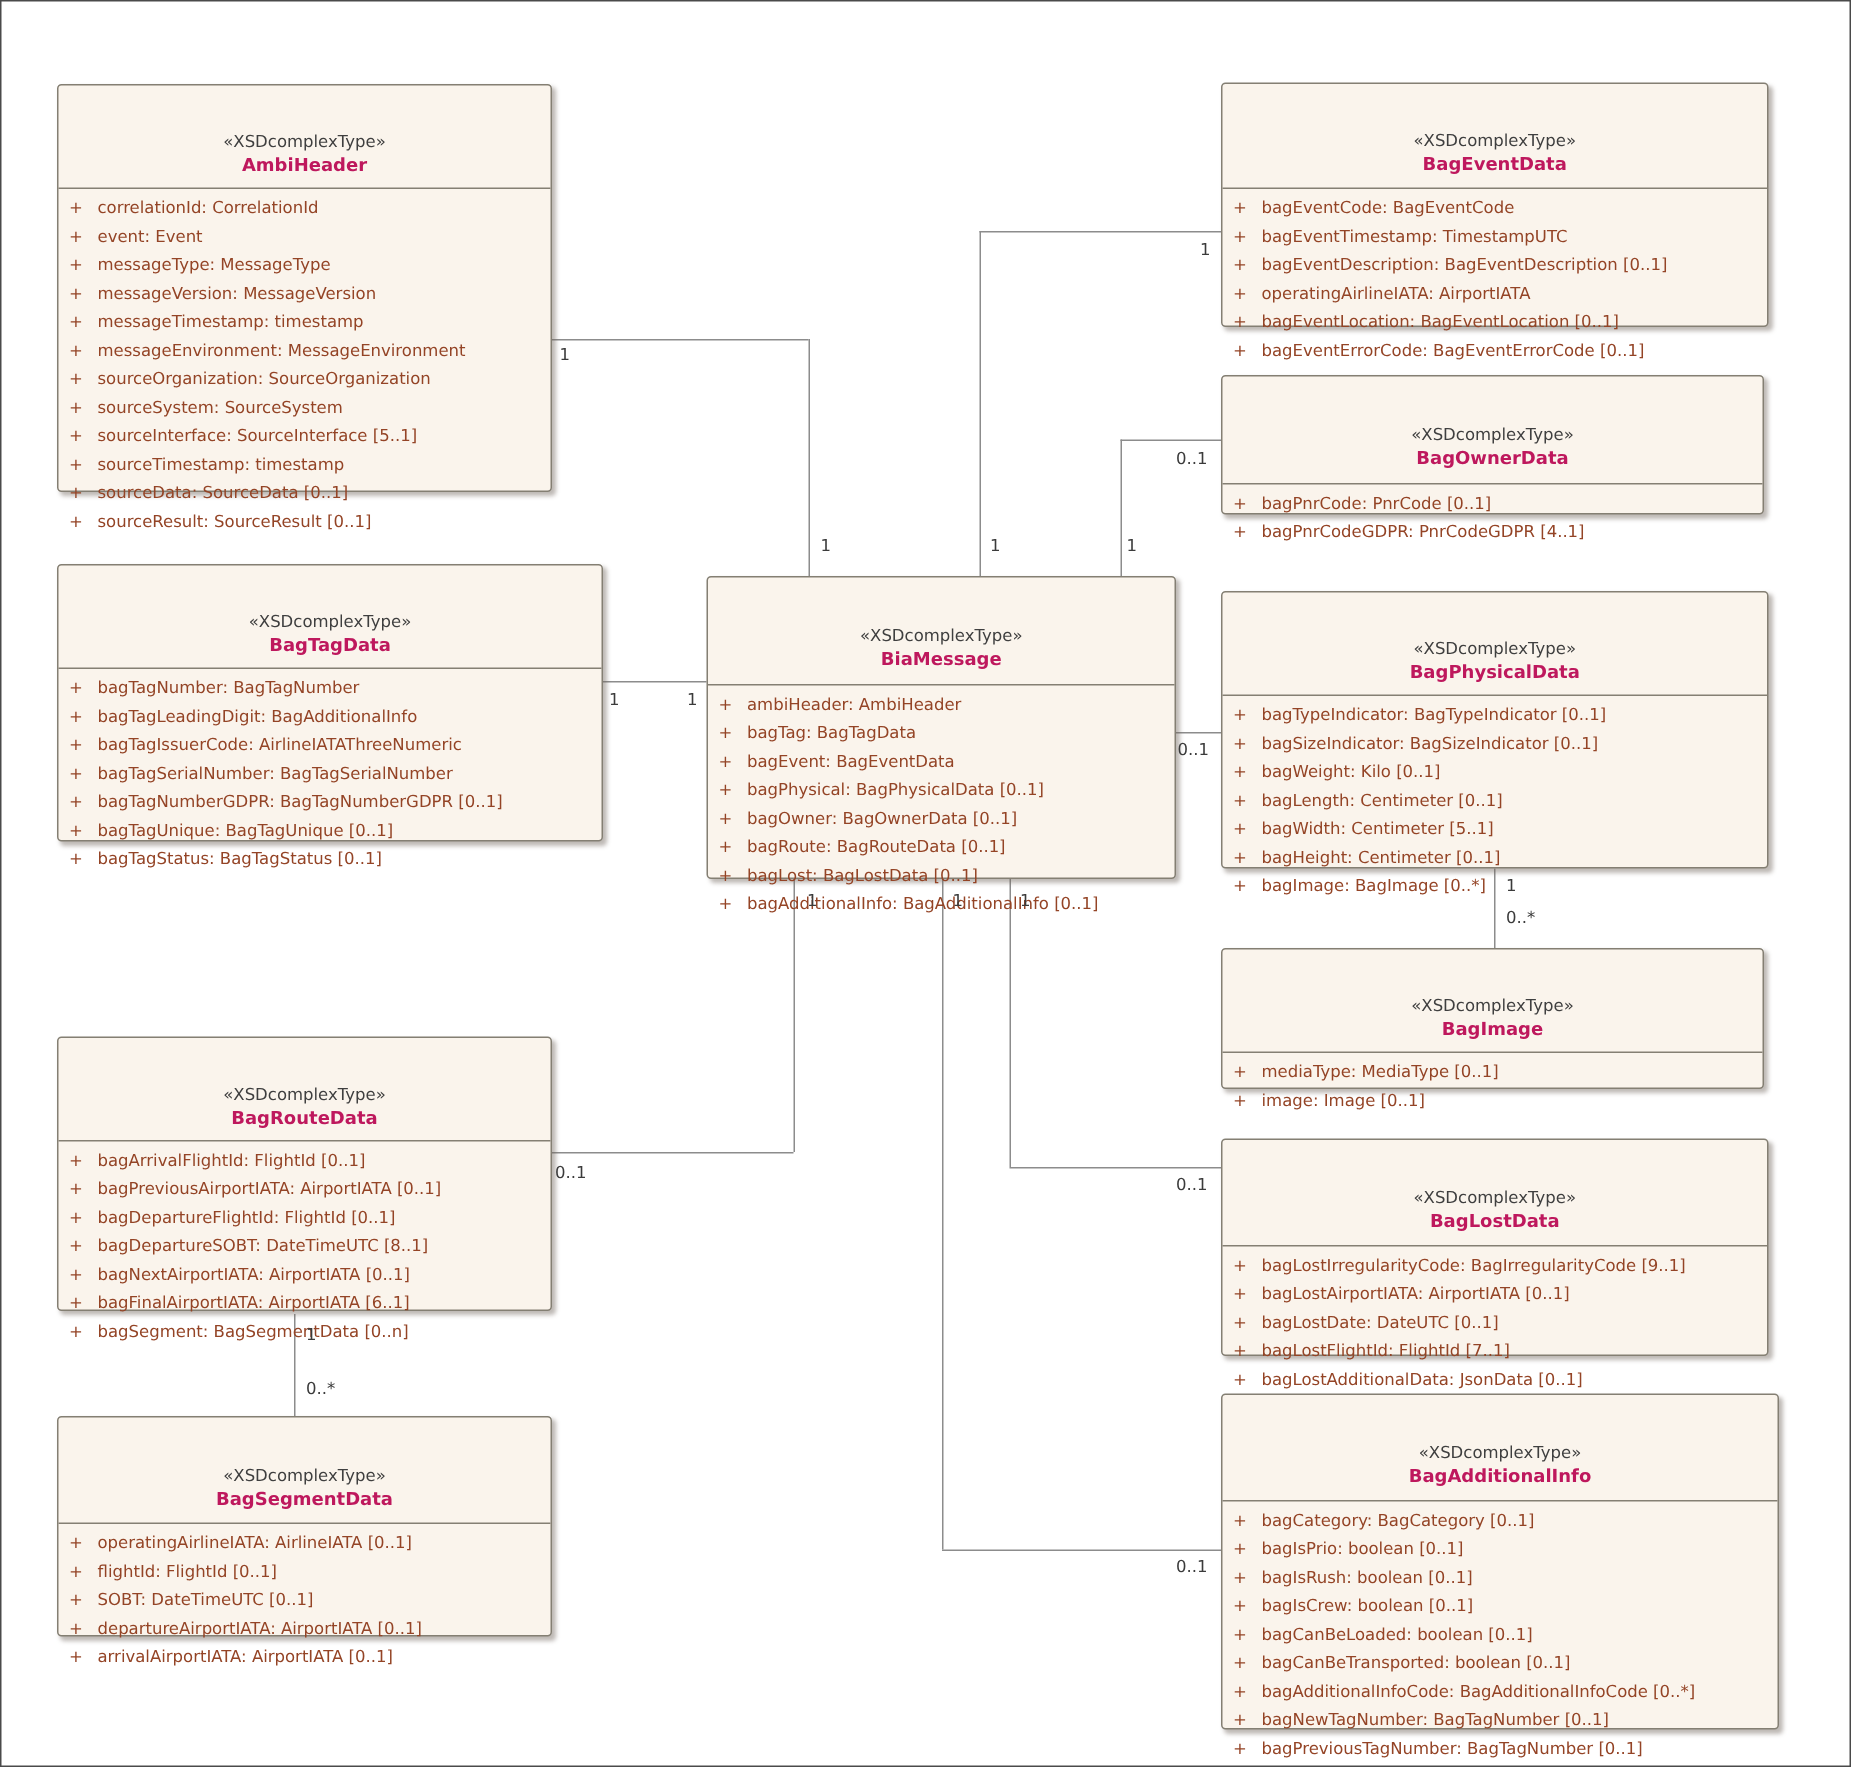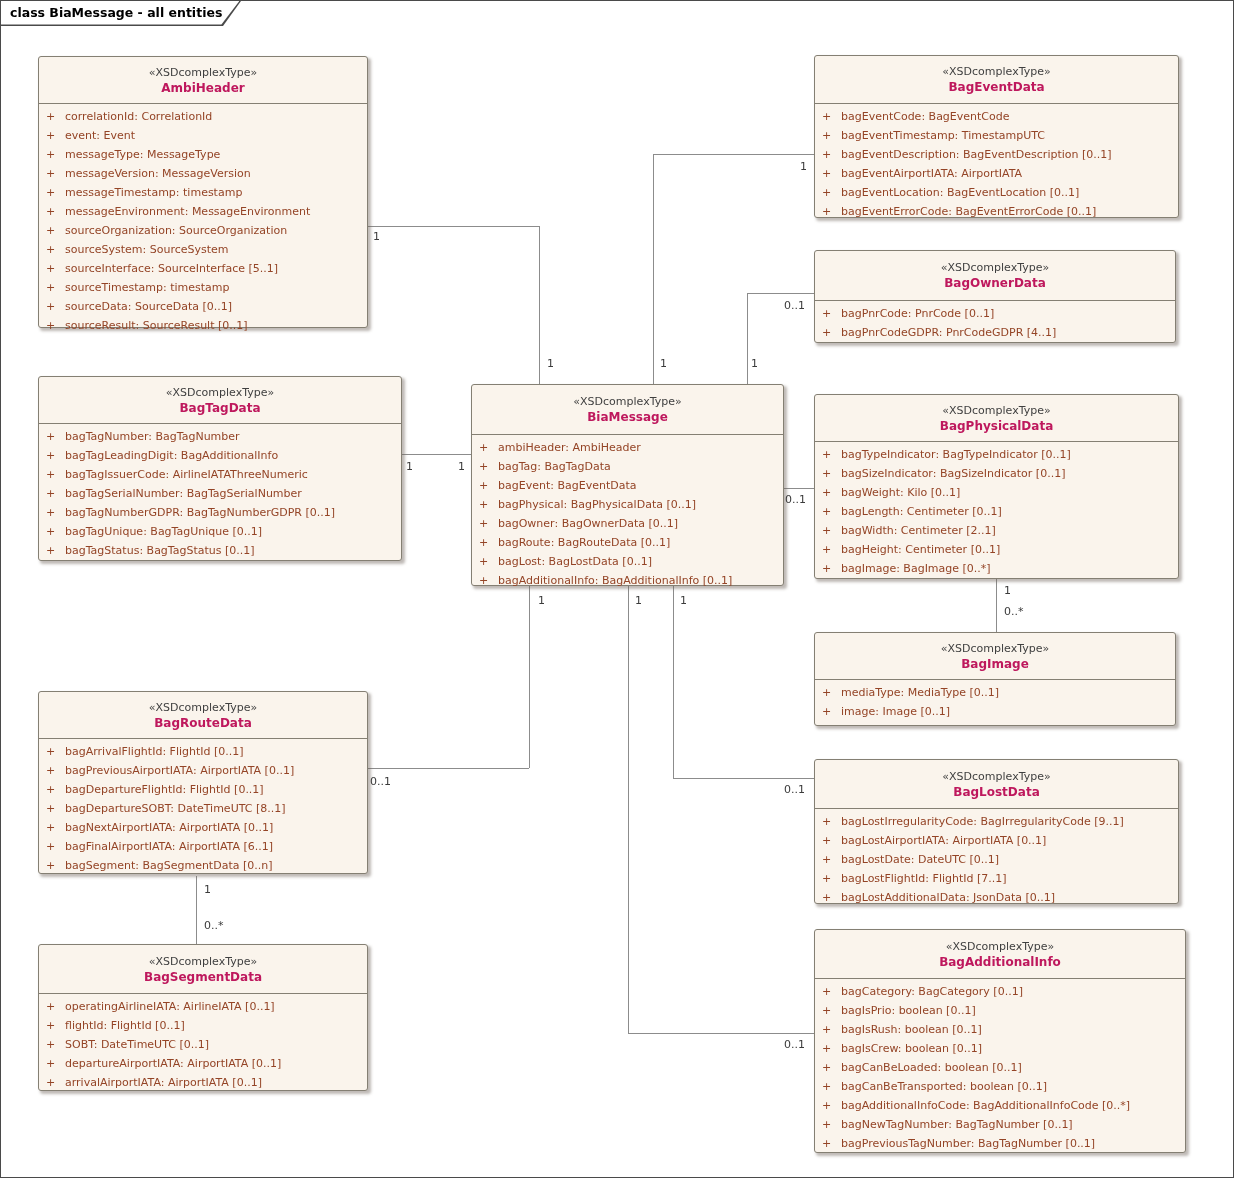--- a/index.html
+++ b/index.html
@@ -27,42 +27,37 @@
     display:flex;align-items:center;
   }
   .frame-tab-inner span{font-size:12.5px;font-weight:bold;color:#000;padding-left:9px;white-space:nowrap;}
   
   .uml-class{
     position:absolute;background:var(--box-fill);border:1px solid var(--box-border);
     border-radius:3px;box-shadow:2.5px 2.5px 3px rgba(110,100,90,0.45);z-index:2;
   }
   .uml-header{
     border-bottom:1px solid var(--box-border);
-    display:flex;flex-direction:column;justify-content:center;align-items:center;text-align:center;
+    display:flex;flex-direction:column;justify-content:center;align-items:center;text-align:center;margin-top:22px;
   }
   .stereotype{font-size:11px;color:#3f3f3f;line-height:15px;}
   .class-name{font-size:12px;font-weight:bold;color:#be185d;line-height:16px;}
   .attrs{padding-top:3px;}
   .attr-row{display:flex;height:19px;line-height:19px;white-space:nowrap;overflow:hidden;
     font-size:11px;color:var(--attribute-text);}
   .attr-plus{flex:0 0 auto;width:13px;margin-left:7px;text-align:left;}
   .attr-text{flex:1 1 auto;padding-left:6px;}
   
   .line{position:absolute;background:var(--line);z-index:1;}
   .mult{position:absolute;font-size:11px;line-height:13px;color:var(--label-text);z-index:3;white-space:nowrap;}
 </style>
 </head>
 <body>
 
 <div id="stage">
-  <div class="frame-tab">
-    <div class="frame-tab-inner">
-      <span>class BiaMessage - all entities</span>
-    </div>
-  </div>
 <div class="line" style="left: 367px; top: 225px; width: 171px; height: 1px;"></div>
     <div class="line" style="left: 538px; top: 225px; width: 1px; height: 158px;"></div>
     <div class="mult" style="left: 372px; top: 229px;">1</div>
     <div class="mult" style="left: 546px; top: 356px;">1</div>
     <div class="line" style="left: 652px; top: 153px; width: 161px; height: 1px;"></div>
     <div class="line" style="left: 652px; top: 153px; width: 1px; height: 230px;"></div>
     <div class="mult" style="left: 799px; top: 159px;">1</div>
     <div class="mult" style="left: 659px; top: 356px;">1</div>
     <div class="line" style="left: 746px; top: 292px; width: 67px; height: 1px;"></div>
     <div class="line" style="left: 746px; top: 292px; width: 1px; height: 91px;"></div>
@@ -160,21 +155,21 @@
         <div class="attr-row">
           <div class="attr-plus">+</div>
           <div class="attr-text">bagEventTimestamp: TimestampUTC</div>
         </div>
         <div class="attr-row">
           <div class="attr-plus">+</div>
           <div class="attr-text">bagEventDescription: BagEventDescription [0..1]</div>
         </div>
         <div class="attr-row">
           <div class="attr-plus">+</div>
-          <div class="attr-text">bagEventAirportIATA: AirportIATA</div>
+          <div class="attr-text">operatingAirlineIATA: AirportIATA</div>
         </div>
         <div class="attr-row">
           <div class="attr-plus">+</div>
           <div class="attr-text">bagEventLocation: BagEventLocation [0..1]</div>
         </div>
         <div class="attr-row">
           <div class="attr-plus">+</div>
           <div class="attr-text">bagEventErrorCode: BagEventErrorCode [0..1]</div>
         </div>
       </div>
@@ -288,21 +283,21 @@
         <div class="attr-row">
           <div class="attr-plus">+</div>
           <div class="attr-text">bagWeight: Kilo [0..1]</div>
         </div>
         <div class="attr-row">
           <div class="attr-plus">+</div>
           <div class="attr-text">bagLength: Centimeter [0..1]</div>
         </div>
         <div class="attr-row">
           <div class="attr-plus">+</div>
-          <div class="attr-text">bagWidth: Centimeter [2..1]</div>
+          <div class="attr-text">bagWidth: Centimeter [5..1]</div>
         </div>
         <div class="attr-row">
           <div class="attr-plus">+</div>
           <div class="attr-text">bagHeight: Centimeter [0..1]</div>
         </div>
         <div class="attr-row">
           <div class="attr-plus">+</div>
           <div class="attr-text">bagImage: BagImage [0..*]</div>
         </div>
       </div>

